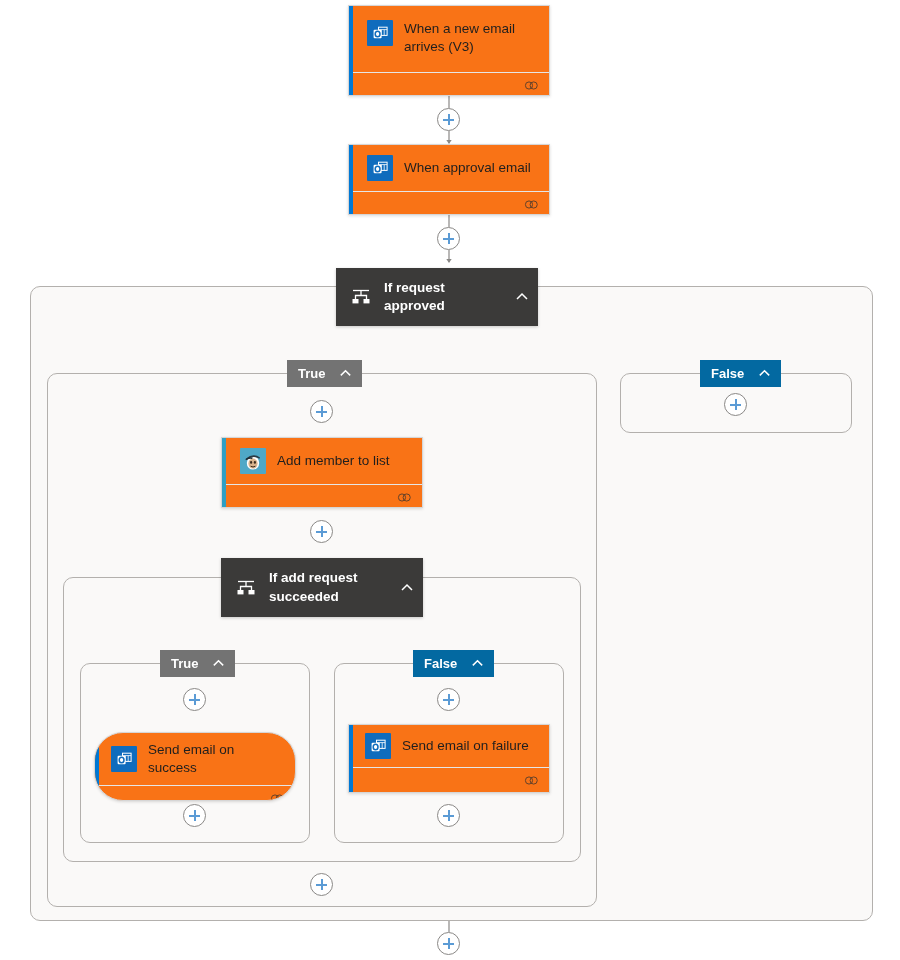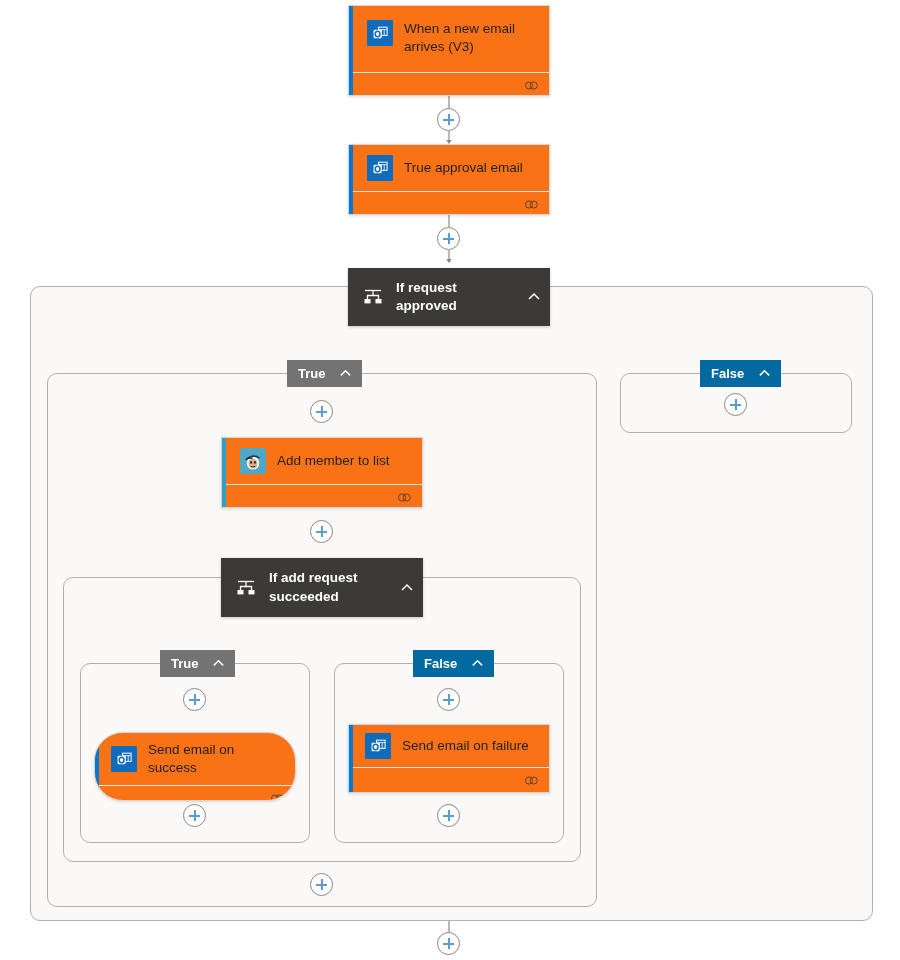--- a/index.html
+++ b/index.html
@@ -185,21 +185,21 @@
       <span class="icon outlook">
         <svg width="17" height="17" viewBox="0 0 17 17">
           <rect x="6.5" y="2.2" width="8.6" height="8.2" fill="none" stroke="#ffffff" stroke-width="1"></rect>
           <line x1="6.5" y1="4.6" x2="15.1" y2="4.6" stroke="#ffffff" stroke-width=".8"></line>
           <line x1="9.2" y1="4.6" x2="9.2" y2="10.4" stroke="#ffffff" stroke-width=".8"></line>
           <line x1="12.2" y1="4.6" x2="12.2" y2="10.4" stroke="#ffffff" stroke-width=".8"></line>
           <rect x="1.6" y="4.8" width="8" height="8.4" rx="1" fill="#ffffff"></rect>
           <ellipse cx="5.6" cy="9" rx="2.4" ry="2.8" fill="none" stroke="#0f6cbd" stroke-width="1.5"></ellipse>
         </svg>
       </span>
-      <span class="title">True approval email</span>
+      <span class="title">When approval email</span>
     </div>
     <div class="footer">
       <svg class="link-icon" viewBox="0 0 18 13">
         <ellipse cx="6" cy="6.5" rx="4.3" ry="4.3" fill="none" stroke="#323130" stroke-width="1.2"></ellipse>
         <ellipse cx="11.6" cy="6.5" rx="4.3" ry="4.3" fill="none" stroke="#323130" stroke-width="1.2"></ellipse>
       </svg>
     </div>
   </div>
 
   <div class="plus" style="left:437px;top:227px;"></div>
@@ -209,21 +209,21 @@
   <div class="scope" style="left:47px;top:373px;width:550px;height:534px;background:#faf9f8;"></div>
 
   <div class="scope" style="left:620px;top:373px;width:232px;height:60px;background:#faf9f8;"></div>
 
   <div class="scope" style="left:63px;top:577px;width:518px;height:285px;background:#faf9f8;"></div>
 
   <div class="scope" style="left:80px;top:663px;width:230px;height:180px;background:#faf9f8;"></div>
 
   <div class="scope" style="left:334px;top:663px;width:230px;height:180px;background:#faf9f8;"></div>
 
-  <div class="cond" style="left:348px;top:268px;height:58px;">
+  <div class="cond" style="left:336px;top:268px;height:58px;">
     <svg class="cond-icon" viewBox="0 0 22 22">
       <line x1="3" y1="4.5" x2="19" y2="4.5" stroke="#ffffff" stroke-width="1.3"></line>
       <line x1="11" y1="4.5" x2="11" y2="9" stroke="#ffffff" stroke-width="1.3"></line>
       <path d="M5.5,13 L5.5,9.5 L16.5,9.5 L16.5,13" fill="none" stroke="#ffffff" stroke-width="1.3"></path>
       <rect x="2.5" y="13" width="6" height="4.4" fill="#ffffff"></rect>
       <rect x="13.5" y="13" width="6" height="4.4" fill="#ffffff"></rect>
     </svg>
     <span class="ctitle">If request approved</span>
     <svg class="chev" viewBox="0 0 16 16">
       <path d="M3,10 L8,5 L13,10" fill="none" stroke="#ffffff" stroke-width="1.5"></path>

